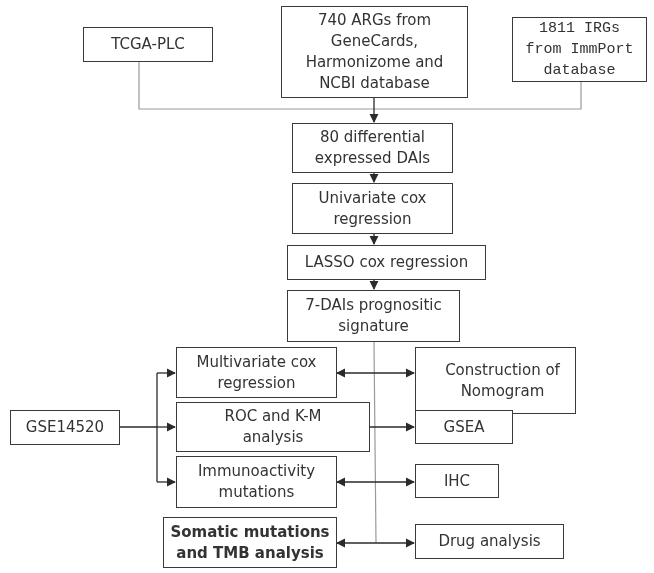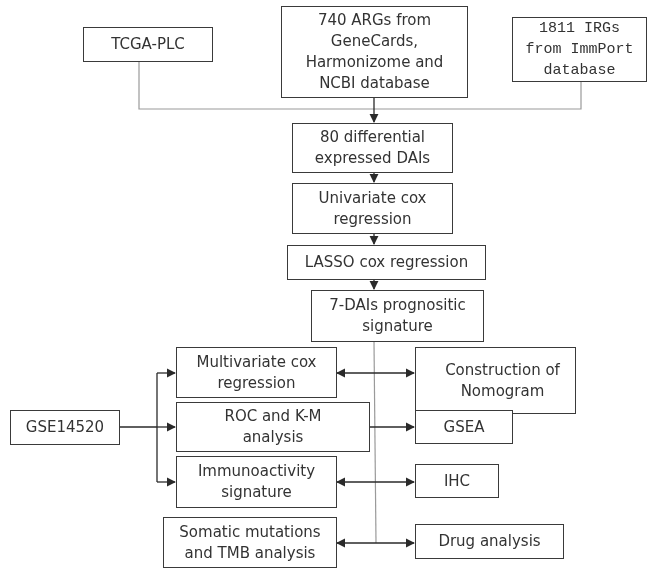--- a/index.html
+++ b/index.html
@@ -52,30 +52,30 @@
 NCBI database</div>
 <div class="box" style="left:512px;top:17px;width:135px;height:65px;font-family:Liberation Mono, monospace;">1811 IRGs
 from ImmPort
 database</div>
 
 <div class="box" style="left:292px;top:123px;width:161px;height:50px;">80 differential
 expressed DAIs</div>
 <div class="box" style="left:292px;top:183px;width:161px;height:51px;">Univariate cox
 regression</div>
 <div class="box" style="left:275px;top:245px;width:199px;height:35px;margin-left:12px;">LASSO cox regression</div>
-<div class="box" style="left:287px;top:290px;width:173px;height:52px;margin-left:24px;">7-DAIs prognositic
+<div class="box" style="left:287px;top:290px;width:173px;height:52px;">7-DAIs prognositic
 signature</div>
 
 <div class="box" style="left:176px;top:347px;width:161px;height:51px;">Multivariate cox
 regression</div>
 <div class="box" style="left:176px;top:402px;width:194px;height:50px;">ROC and K-M
 analysis</div>
 <div class="box" style="left:176px;top:456px;width:161px;height:52px;">Immunoactivity
-signature</div>
-<div class="box" style="left:163px;top:517px;width:174px;height:51px;">Somatic mutations
+mutations</div>
+<div class="box" style="left:163px;top:517px;width:174px;height:51px;font-weight:bold;">Somatic mutations
 and TMB analysis</div>
 
 <div class="box" style="left:415px;top:347px;width:161px;height:67px;padding-left:16px;">Construction of
 Nomogram</div>
 <div class="box" style="left:415px;top:410px;width:98px;height:34px;">GSEA</div>
 <div class="box" style="left:415px;top:464px;width:84px;height:34px;">IHC</div>
 <div class="box" style="left:415px;top:524px;width:149px;height:35px;">Drug analysis</div>
 
 <div class="box" style="left:10px;top:410px;width:110px;height:35px;">GSE14520</div>
 

